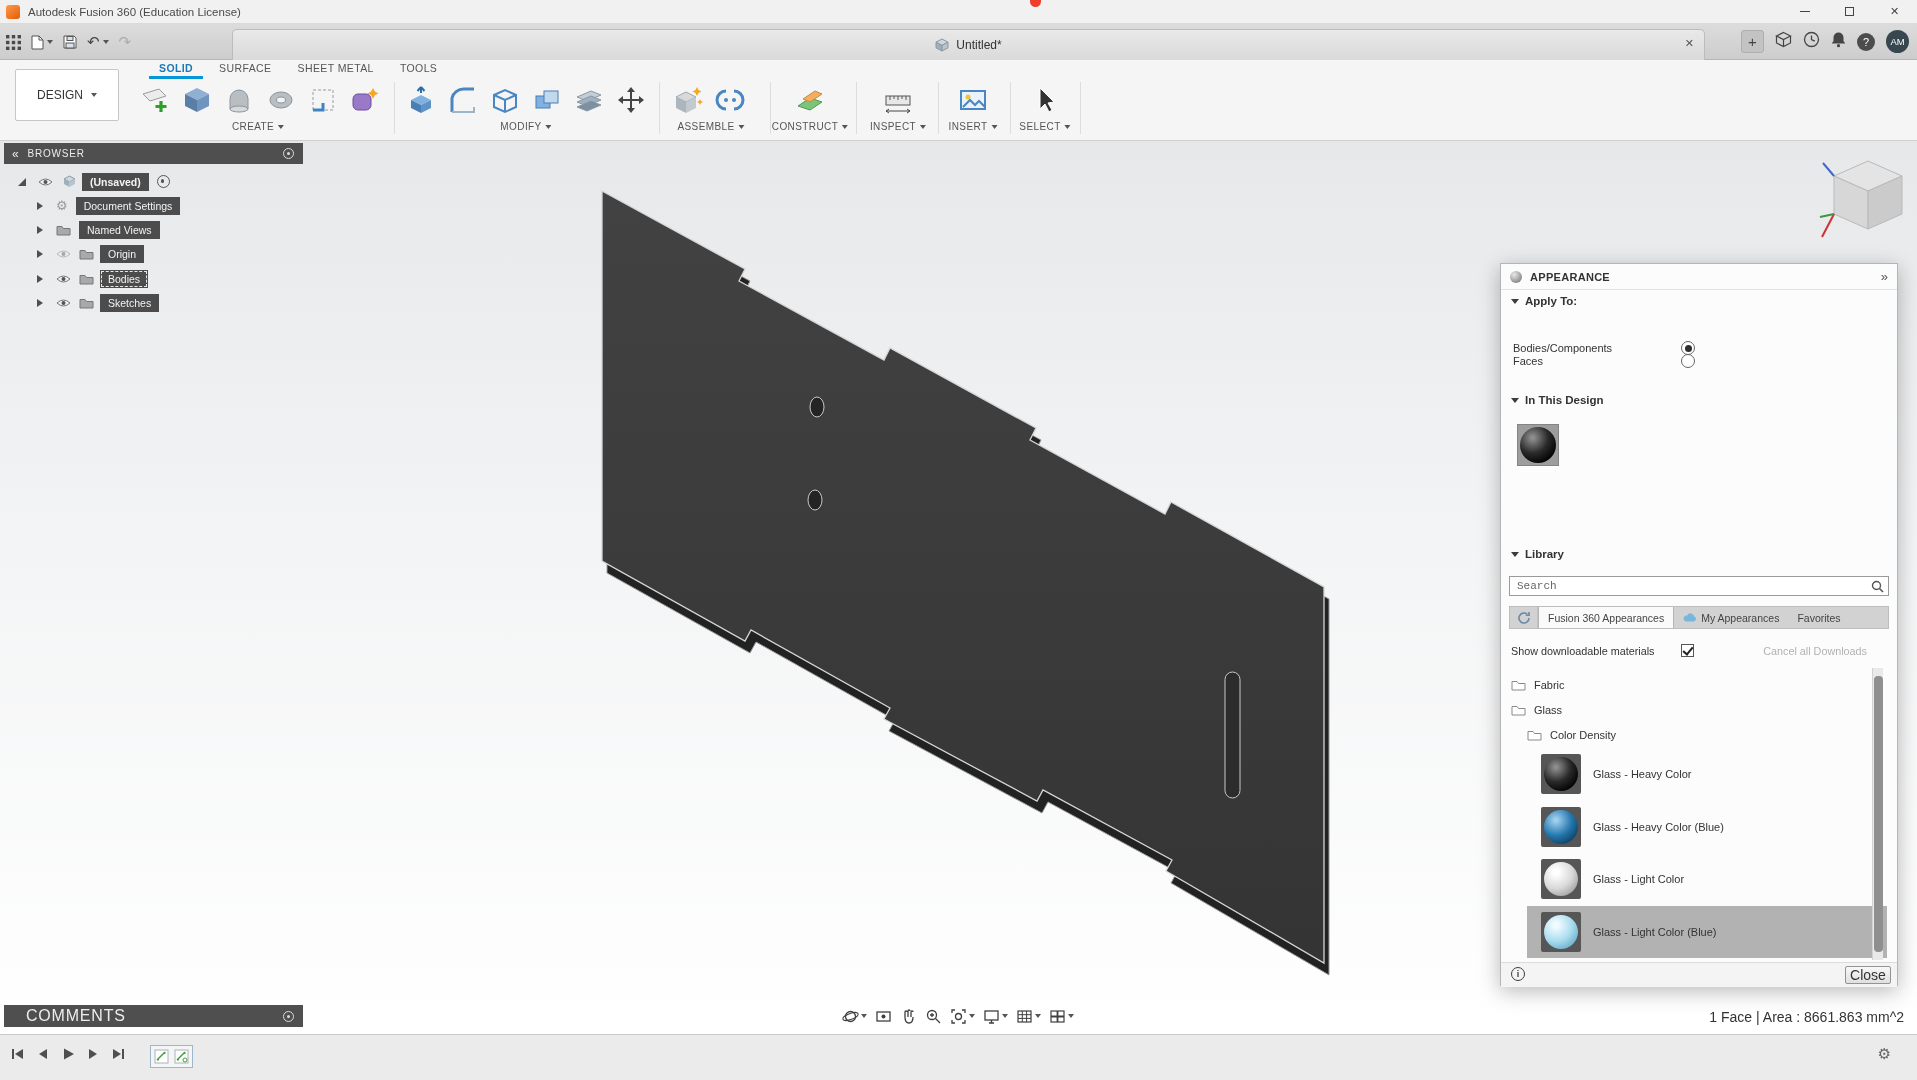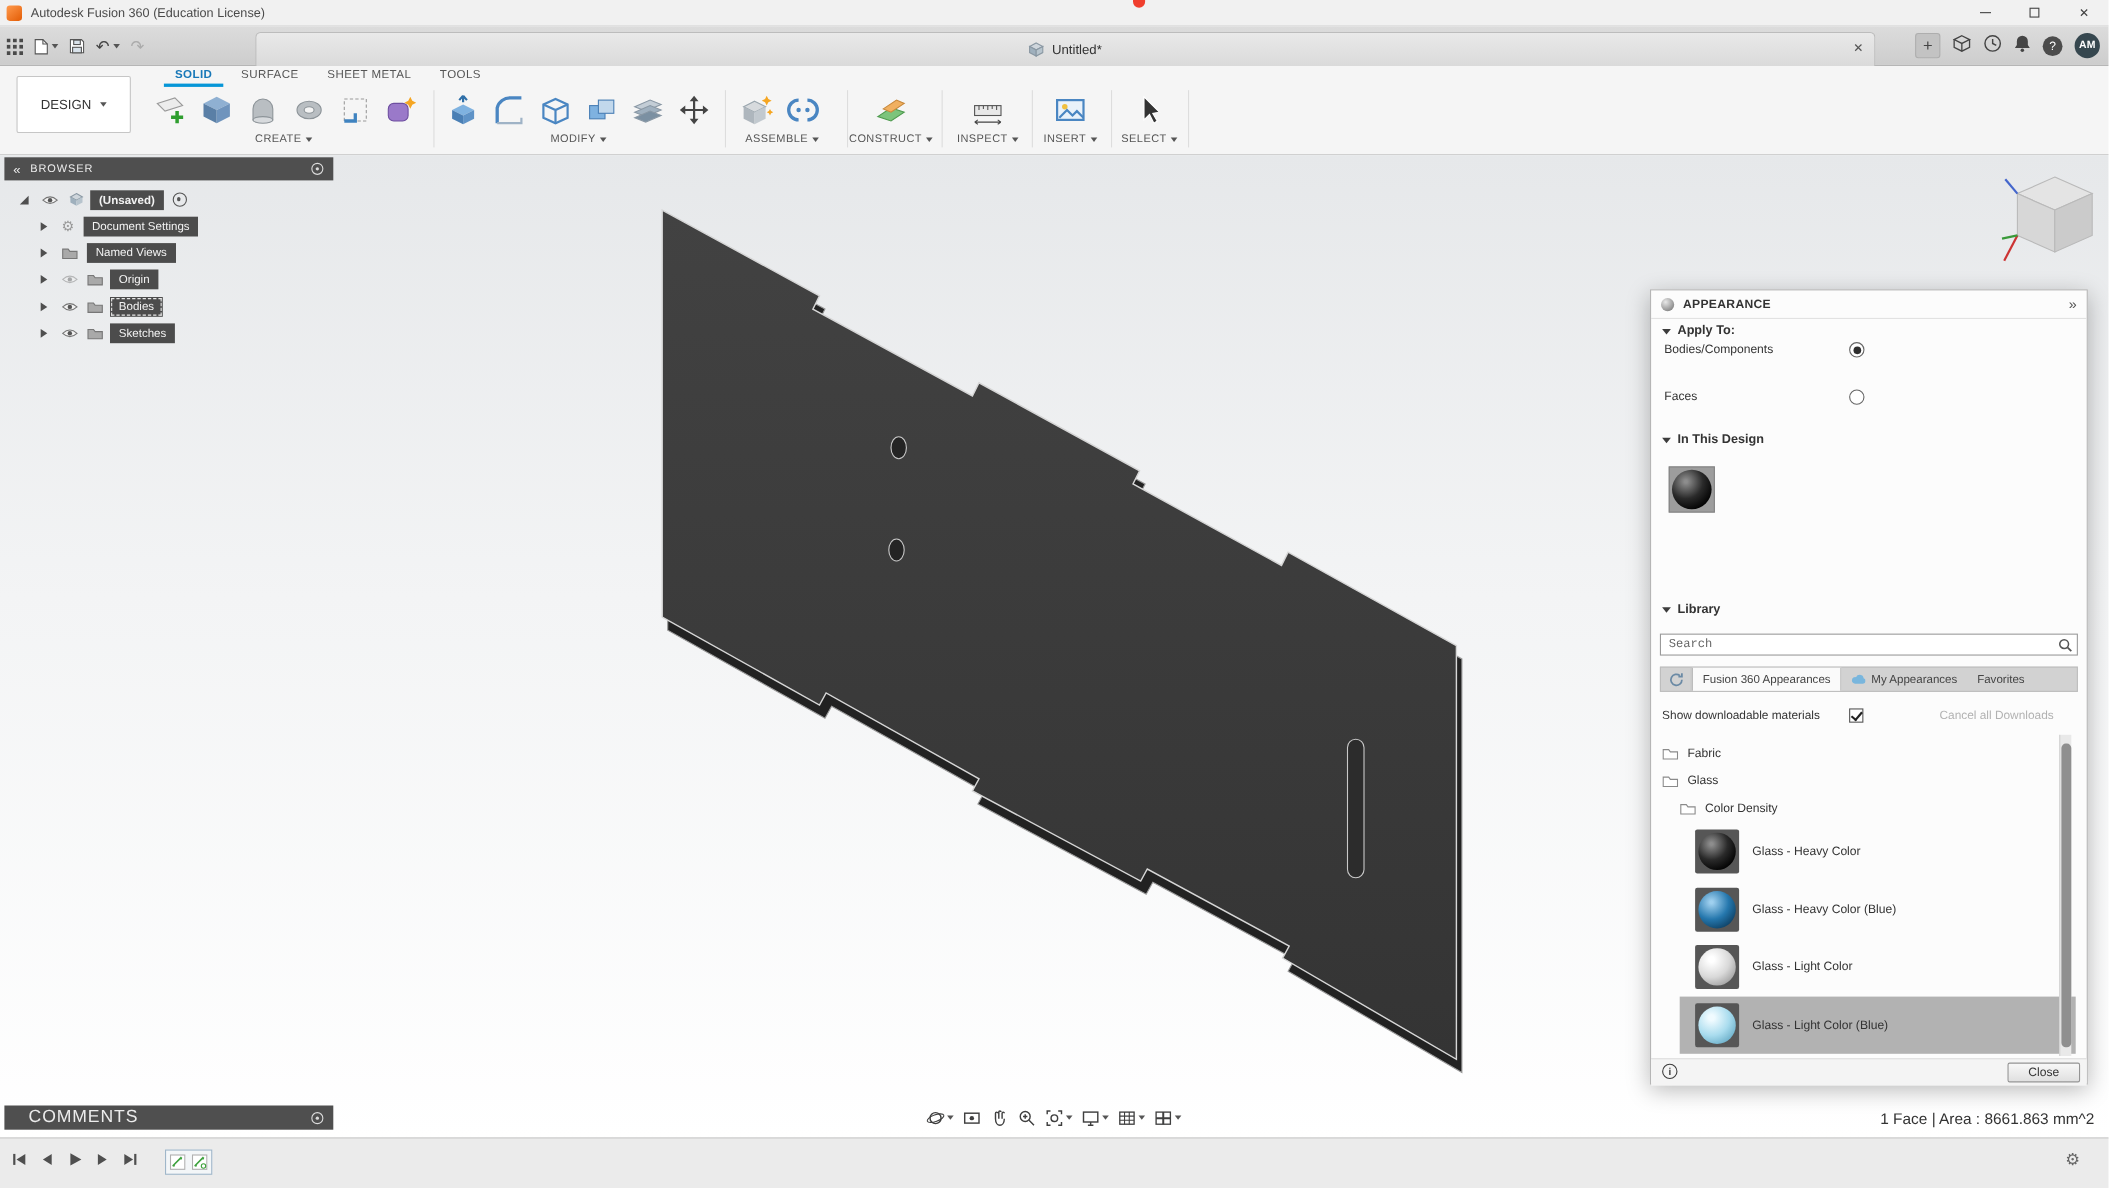--- a/index.html
+++ b/index.html
@@ -20,21 +20,21 @@
 .maxbox{width:9px;height:9px;border:1px solid #444}
 
 #tabbar{position:absolute;left:0;top:24px;width:100%;height:36px;background:linear-gradient(#dcdcdc,#cdcdcd);border-bottom:1px solid #b6b6b6}
 .tb-left{position:absolute;left:6px;top:5px;height:26px;display:flex;align-items:center;gap:10px;color:#444}
 .tb-btn{display:flex;align-items:center;gap:3px}
 .doc-tab{position:absolute;left:232px;right:212px;top:5px;height:31px;background:linear-gradient(#e9e9e9,#dadada);border:1px solid #bcbcbc;border-bottom:none;border-radius:5px 5px 0 0;display:flex;align-items:center;justify-content:center;gap:7px;font-size:12px;color:#333}
 .doc-tab .closex{position:absolute;right:10px;top:7px;font-size:11px;color:#555}
 .tb-right{position:absolute;right:8px;top:6px;display:flex;align-items:center;gap:11px}
 .newtab{width:23px;height:23px;background:#c3c3c3;border:1px solid #aeaeae;border-radius:3px;font-size:15px;color:#444;display:flex;align-items:center;justify-content:center}
 .helpcircle{width:18px;height:18px;border-radius:50%;background:#4c4c4c;color:#fff;font-size:11px;display:flex;align-items:center;justify-content:center}
-.avatar{width:23px;height:23px;border-radius:50%;background:#36474f;color:#fff;font-size:9.5px;font-weight:bold;display:flex;align-items:center;justify-content:center}
+.avatar{width:23px;height:23px;border-radius:50%;background:#36474f;color:#fff;font-size:9.5px;font-weight:normal;display:flex;align-items:center;justify-content:center}
 
 #ribbon{position:absolute;left:0;top:60px;width:100%;height:81px;background:#f5f5f5;border-bottom:1px solid #d0d0d0}
 .rtabs{position:absolute;left:146px;top:0;height:17px;display:flex}
 .rtab{padding:2px 13px 0;font-size:10.5px;letter-spacing:.4px;color:#555;position:relative}
 .rtab.active{color:#1878b8;font-weight:bold}
 .rtab.active::after{content:"";position:absolute;left:3px;right:3px;bottom:-2px;height:3px;background:#0696d7}
 .design-btn{position:absolute;left:15px;top:9px;width:104px;height:52px;background:#fff;border:1px solid #c6c6c6;border-radius:2px;display:flex;align-items:center;justify-content:center;gap:8px;font-size:12px;color:#333}
 .tool-group{position:absolute;top:19px;display:flex}
 .icon-cell{width:42px;height:42px;display:flex;align-items:center;justify-content:center}
 .grp-label{position:absolute;top:61px;transform:translateX(-50%);font-size:10px;color:#555;letter-spacing:.4px;display:flex;align-items:center;gap:4px;white-space:nowrap}
@@ -87,21 +87,21 @@
 .cancel-dl{position:absolute;right:30px;top:3px;color:#b2b2b2;font-size:10.8px}
 .fold-row{position:absolute;display:flex;align-items:center;gap:8px;height:22px;font-size:11px;color:#333}
 .mat-row{position:absolute;left:26px;width:360px;height:52px;display:flex;align-items:center;gap:12px;padding-left:14px}
 .mat-row.selected{background:#b2b2b2}
 .thumb{width:40px;height:40px;background:#565656;border-radius:2px;display:flex;align-items:center;justify-content:center;flex:none}
 .sph-m{width:34px;height:34px}
 .ap-scroll{position:absolute;left:371px;top:404px;width:11px;height:292px;background:#e9e9e9;border-left:1px solid #d2d2d2}
 .ap-thumbbar{position:absolute;left:1px;top:8px;width:9px;height:276px;background:#8f8f8f;border-radius:4px}
 .ap-bottom{position:absolute;left:0;top:698px;width:100%;height:25px;border-top:1px solid #dcdcdc;background:#f4f4f4}
 .infoc{position:absolute;left:10px;top:4px;width:14px;height:14px;border:1.5px solid #3c3c3c;border-radius:50%;display:flex;align-items:center;justify-content:center;font-size:9px;font-weight:bold;color:#3c3c3c}
-.close-btn{position:absolute;right:6px;top:3px;width:66px;height:18px;border:1px solid #949494;background:linear-gradient(#f8f8f8,#e0e0e0);font-size:11px;color:#333;display:flex;align-items:center;justify-content:center;border-radius:2px}
+.close-btn{position:absolute;right:6px;top:3px;width:46px;height:18px;border:1px solid #949494;background:linear-gradient(#f8f8f8,#e0e0e0);font-size:14px;color:#333;display:flex;align-items:center;justify-content:center;border-radius:2px}
 
 #timeline{position:absolute;left:0;top:1034px;width:100%;height:46px;background:#ebebeb;border-top:1px solid #c9c9c9}
 .playctl{position:absolute;left:10px;top:11px;display:flex;align-items:center;gap:9px}
 .features{position:absolute;left:150px;top:10px;display:flex;gap:5px;padding:3px;border:1px solid #9fb6c9;background:#f3f6f8}
 .tl-gear{position:absolute;right:26px;top:10px;font-size:15px;color:#666}
 </style>
 </head>
 <body>
 
 <div id="titlebar">
@@ -546,21 +546,21 @@
   <div class="ap-header">
     <div class="ap-ball"></div>
     <span class="ap-title">APPEARANCE</span>
     <span class="ap-collapse">»</span>
   </div>
 
   <div class="ap-section" style="top:31px">
     <span class="tri-down"></span>
     <span>Apply To:</span>
   </div>
-  <div class="ap-row" style="top:44px">
+  <div class="ap-row" style="top:74px">
     <span class="lbl">Bodies/Components</span>
     <div class="radio sel"></div>
   </div>
   <div class="ap-row" style="top:87px">
     <span class="lbl">Faces</span>
     <div class="radio"></div>
   </div>
 
   <div class="ap-section" style="top:130px">
     <span class="tri-down"></span>

